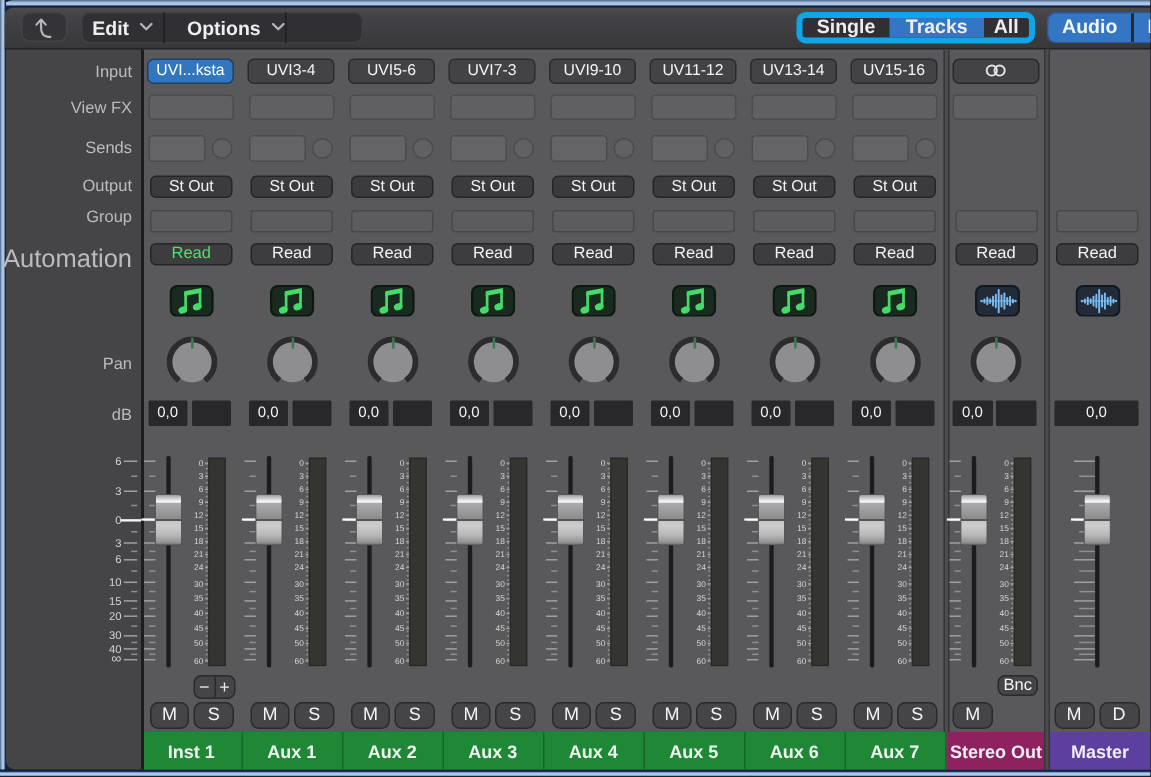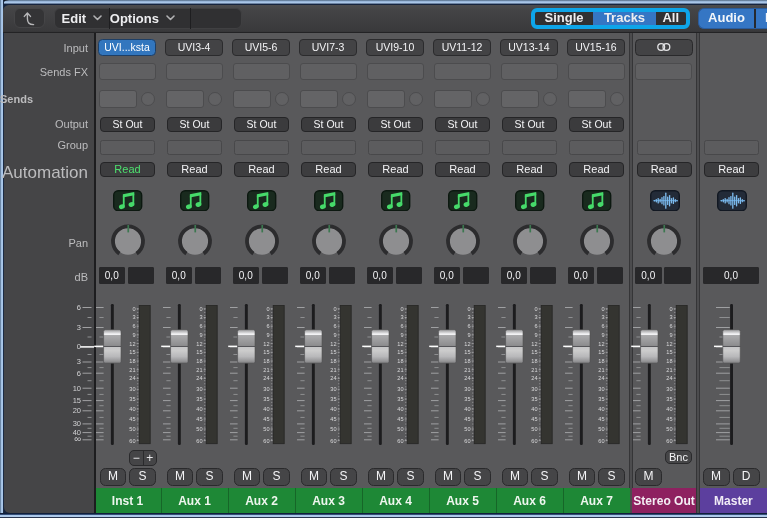--- a/index.html
+++ b/index.html
@@ -13,21 +13,21 @@
 <div class="abs" style="left:3px;top:5px;width:764px;height:28px;border-radius:6px 0 0 0;background:linear-gradient(180deg,#4c4c4e 0px,#434345 6px,#39393b 26px,#313133 28px);border-bottom:1px solid #232325;"></div>
 <div class="abs" style="left:14px;top:8px;width:30.5px;height:20px;background:#343436;border:1px solid #454547;border-radius:6px;"></div>
 <svg class="abs" style="left:14px;top:8px;" width="30" height="20" viewBox="0 0 30 20">
     <path d="M19.6,16.6 C14.8,16.6 13.4,14.2 13.4,10.6 L13.4,5.6 M10.3,8.4 L13.4,5 L16.5,8.4" stroke="#b8b8ba" stroke-width="1.4" fill="none" stroke-linecap="round" stroke-linejoin="round"></path>
   </svg>
 <div class="abs" style="left:53.8px;top:8px;width:188px;height:20.5px;background:#303032;border:1px solid #404042;border-radius:6px;display:flex;align-items:center;color:#eeeef0;font-size:13px;font-weight:bold;">
     <div style="flex:0 0 54px;text-align:right;display:flex;align-items:center;justify-content:center;">Edit<svg width="9" height="6" viewBox="0 0 9 6" style="margin-left:7px;">
         <path d="M1,1 L4.5,4.5 L8,1" stroke="#b2b2b4" stroke-width="1.6" fill="none" stroke-linecap="round" stroke-linejoin="round"></path>
       </svg></div>
     <div style="width:1px;height:20.5px;background:#1e1e20;"></div>
-    <div style="flex:0 0 80px;text-align:center;display:flex;align-items:center;justify-content:flex-start;">Options<svg width="9" height="6" viewBox="0 0 9 6" style="margin-left:7px;">
+    <div style="flex:0 0 80px;text-align:center;display:flex;align-items:center;justify-content:flex-end;">Options<svg width="9" height="6" viewBox="0 0 9 6" style="margin-left:7px;">
         <path d="M1,1 L4.5,4.5 L8,1" stroke="#b2b2b4" stroke-width="1.6" fill="none" stroke-linecap="round" stroke-linejoin="round"></path>
       </svg></div>
     <div style="width:1px;height:20.5px;background:#1e1e20;"></div>
     <div style="flex:1;text-align:center;display:flex;align-items:center;justify-content:center;margin-top:40px;">View<svg width="9" height="6" viewBox="0 0 9 6" style="margin-left:7px;">
         <path d="M1,1 L4.5,4.5 L8,1" stroke="#b2b2b4" stroke-width="1.6" fill="none" stroke-linecap="round" stroke-linejoin="round"></path>
       </svg></div>
   </div>
 <div class="abs" style="left:531px;top:8px;width:158.5px;height:20.5px;background:#303032;border:4px solid #0ea5e9;border-radius:6px;display:flex;align-items:center;color:#eeeef0;font-size:13px;font-weight:bold;overflow:hidden;">
     <div style="flex:0 0 58px;text-align:center;line-height:20.5px;">Single</div>
     <div style="flex:0 0 63px;text-align:center;line-height:20.5px;background:#3576c4;">Tracks</div>
@@ -37,22 +37,22 @@
     <div style="flex:0 0 55px;text-align:center;line-height:20.5px;">Audio</div>
     <div style="flex:0 0 2px;height:20.5px;background:#26292e;"></div>
     <div style="flex:1;background:#3576c4;color:#f2f6fa;padding-left:9px;line-height:20.5px;">I</div>
   </div>
 <div class="abs" style="left:4px;top:33px;width:90px;height:480px;background:#454547;border-radius:0 0 0 6px;"></div>
 <div class="abs" style="left:94px;top:33px;width:673px;height:480px;background:#59595b;"></div>
 <div class="abs" style="left:94px;top:33px;width:1.8px;height:480px;background:#1d1d1f;"></div>
 <div class="abs" style="left:629.0px;top:33px;width:3.6px;height:480px;background:#4c4c4e;border-left:1px solid #353537;border-right:1px solid #353537;"></div>
 <div class="abs" style="left:696.2px;top:33px;width:3.6px;height:480px;background:#4c4c4e;border-left:1px solid #353537;border-right:1px solid #353537;"></div>
 <div class="abs" style="left:0;top:41.5px;width:88px;text-align:right;color:#bcbcbe;font-size:11px;">Input</div>
-<div class="abs" style="left:0;top:65.5px;width:88px;text-align:right;color:#bcbcbe;font-size:11px;">Sends FX</div>
-<div class="abs" style="left:0;top:92.5px;width:88px;text-align:left;color:#bcbcbe;font-size:11px;font-weight:bold;">Sends</div>
+<div class="abs" style="left:0;top:65.5px;width:88px;text-align:right;color:#bcbcbe;font-size:11px;">View FX</div>
+<div class="abs" style="left:0;top:92.5px;width:88px;text-align:right;color:#bcbcbe;font-size:11px;">Sends</div>
 <div class="abs" style="left:0;top:118px;width:88px;text-align:right;color:#bcbcbe;font-size:11px;">Output</div>
 <div class="abs" style="left:0;top:139px;width:88px;text-align:right;color:#bcbcbe;font-size:11px;">Group</div>
 <div class="abs" style="left:0;top:162.5px;width:88px;text-align:right;color:#bcbcbe;font-size:17px;">Automation</div>
 <div class="abs" style="left:0;top:236.5px;width:88px;text-align:right;color:#bcbcbe;font-size:11px;">Pan</div>
 <div class="abs" style="left:0;top:270.5px;width:88px;text-align:right;color:#bcbcbe;font-size:11px;">dB</div>
 <svg class="abs" style="left:60px;top:295px;" width="34" height="155" viewBox="0 0 34 155">
     <rect x="22.5" y="12.0" width="9" height="1" fill="#a0a0a2"></rect>
     <text x="21" y="14.9" text-anchor="end" font-size="7.5" font-family="Liberation Sans, sans-serif" fill="#d2d2d4">6</text>
     <rect x="22.5" y="32.0" width="9" height="1" fill="#a0a0a2"></rect>
     <text x="21" y="34.9" text-anchor="end" font-size="7.5" font-family="Liberation Sans, sans-serif" fill="#d2d2d4">3</text>

